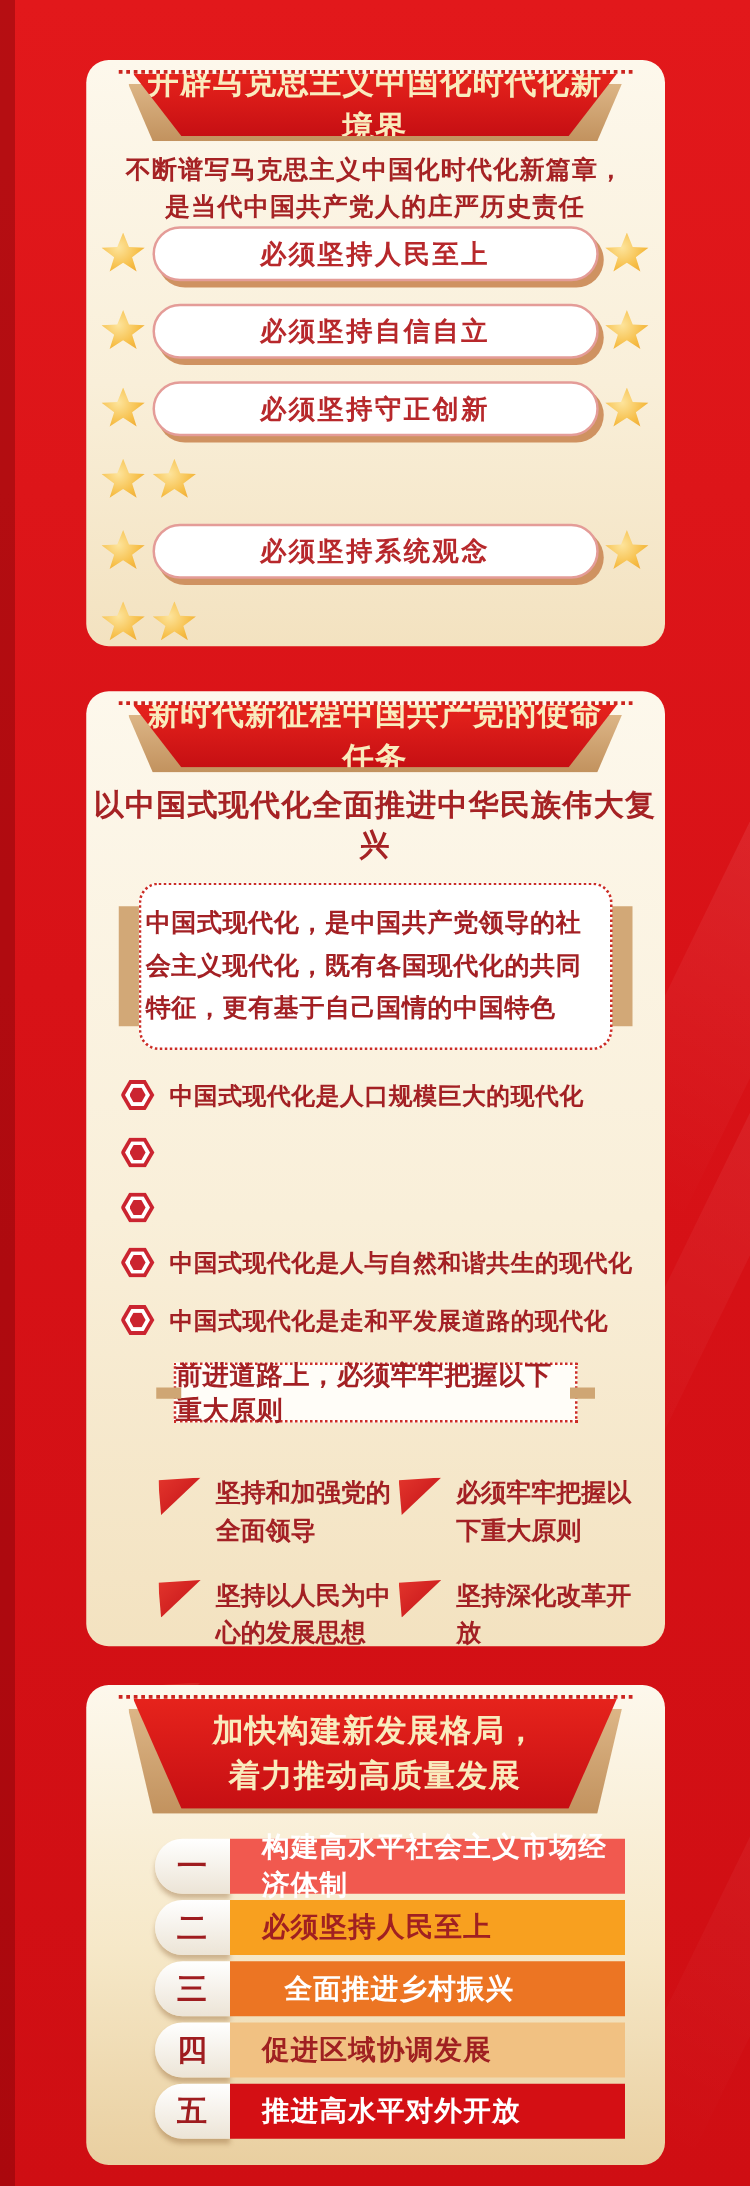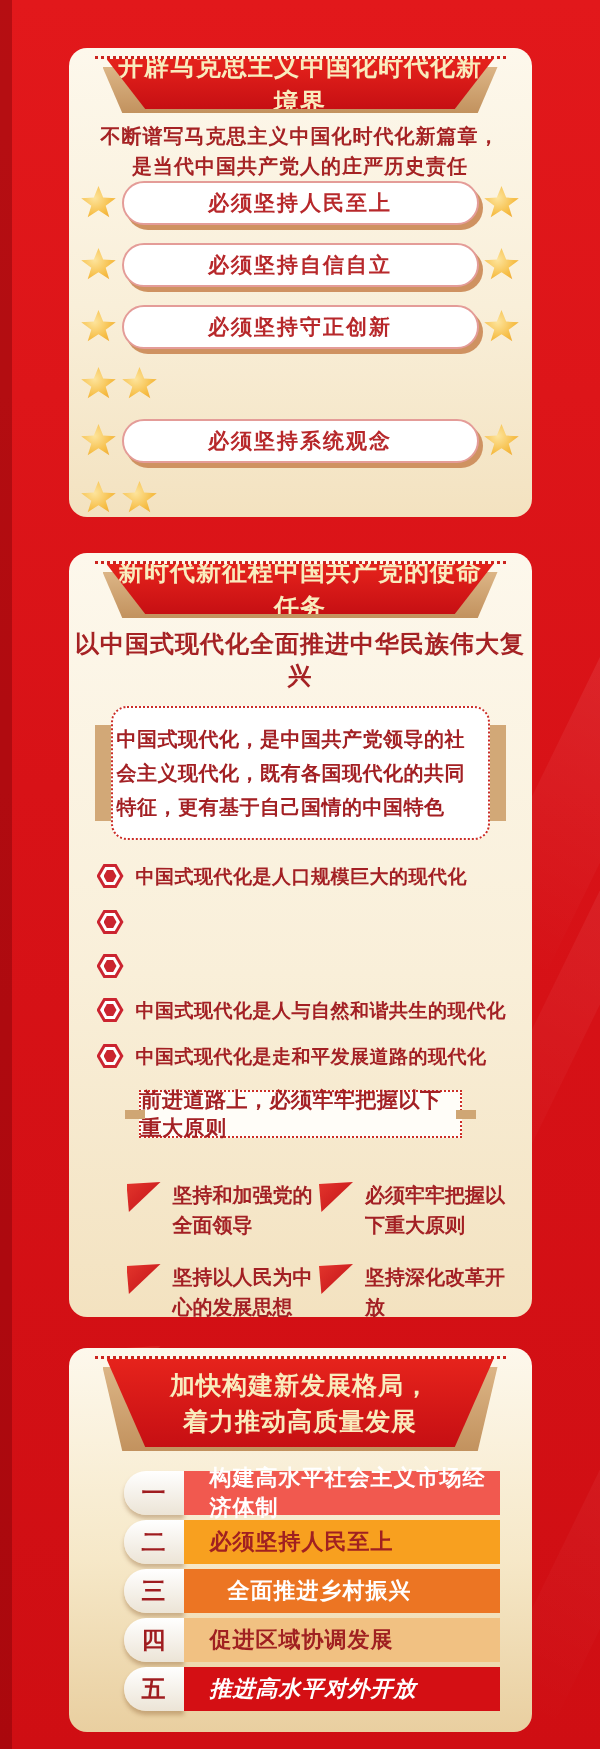--- a/index.html
+++ b/index.html
@@ -261,16 +261,16 @@
     <div class="row3">
       <div class="numpill">三</div>
       <div class="bar" style="background: rgb(236, 117, 35); color: rgb(255, 255, 255); padding-left: 44px;">全面推进乡村振兴</div>
     </div>
     <div class="row3">
       <div class="numpill">四</div>
       <div class="bar" style="background: rgb(241, 193, 130); color: rgb(160, 32, 33);">促进区域协调发展</div>
     </div>
     <div class="row3">
       <div class="numpill">五</div>
-      <div class="bar" style="background: rgb(212, 15, 20); color: rgb(255, 255, 255); font-style: italic;">推进高水平对外开放</div>
+      <div class="bar" style="background: rgb(212, 15, 20); color: rgb(255, 255, 255);">推进高水平对外开放</div>
     </div>
   </div>
 </section>
 
 </body></html>

